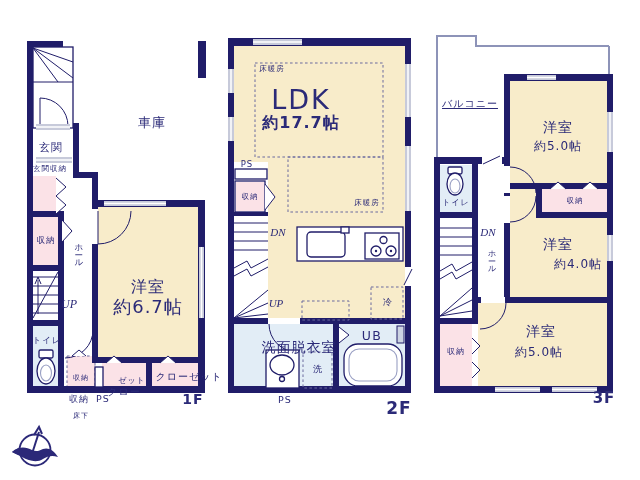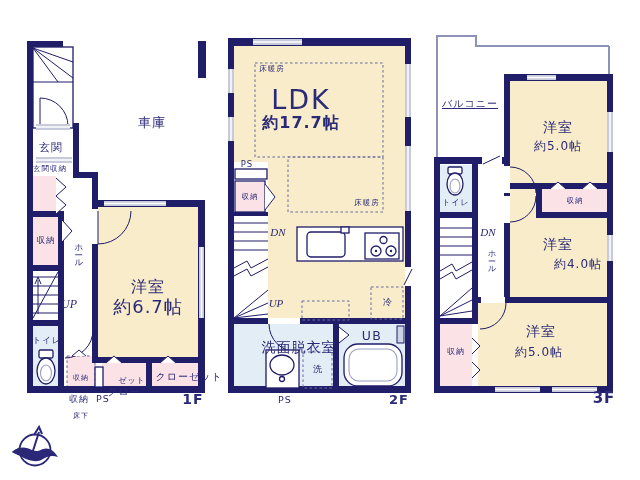--- a/index.html
+++ b/index.html
@@ -305,21 +305,21 @@
   <div class="lbl" style="left:247px;top:164px;font-size:8.5px;">PS</div>
   <div class="lbl" style="left:250px;top:197px;font-size:7.5px;">収納</div>
   <div class="lbl ital" style="left:278px;top:232px;font-size:11px;">DN</div>
   <div class="lbl ital" style="left:276px;top:303px;font-size:11px;">UP</div>
   <div class="lbl" style="left:367px;top:203px;font-size:7.5px;">床暖房</div>
   <div class="lbl" style="left:388px;top:302px;font-size:9px;">冷</div>
   <div class="lbl" style="left:299px;top:347px;font-size:14px;">洗面脱衣室</div>
   <div class="lbl" style="left:318px;top:369px;font-size:9px;">洗</div>
   <div class="lbl" style="left:372px;top:336px;font-size:12.5px;letter-spacing:1.5px;">UB</div>
   <div class="lbl" style="left:285px;top:400px;font-size:9.5px;">PS</div>
-  <div class="lbl tag" style="left:399px;top:399px;font-size:13px;">2F</div>
+  <div class="lbl tag" style="left:399px;top:408px;font-size:17px;">2F</div>
 
   <div class="lbl" style="left:470px;top:104px;font-size:10px;text-decoration:underline;">バルコニー</div>
   <div class="lbl big" style="left:558px;top:127px;font-size:14px;">洋室</div>
   <div class="lbl" style="left:558px;top:146px;font-size:12px;">約5.0帖</div>
   <div class="lbl" style="left:575px;top:201px;font-size:7.5px;">収納</div>
   <div class="lbl big" style="left:558px;top:244px;font-size:14px;">洋室</div>
   <div class="lbl" style="left:558px;top:264px;font-size:12px;margin-left:20px;">約4.0帖</div>
   <div class="lbl" style="left:456px;top:203px;font-size:8px;">トイレ</div>
   <div class="lbl ital" style="left:488px;top:232px;font-size:11px;">DN</div>
   <div class="lbl vert" style="left:491px;top:258px;font-size:8px;">ホール</div>

